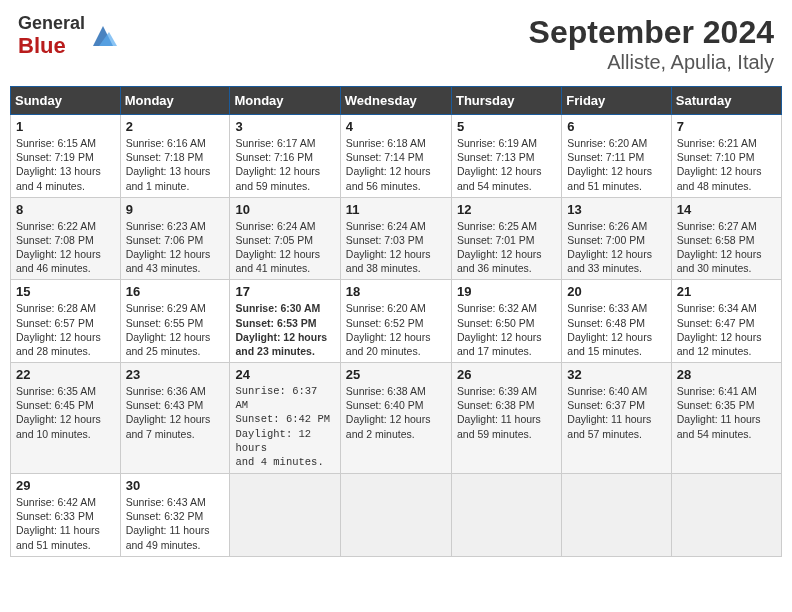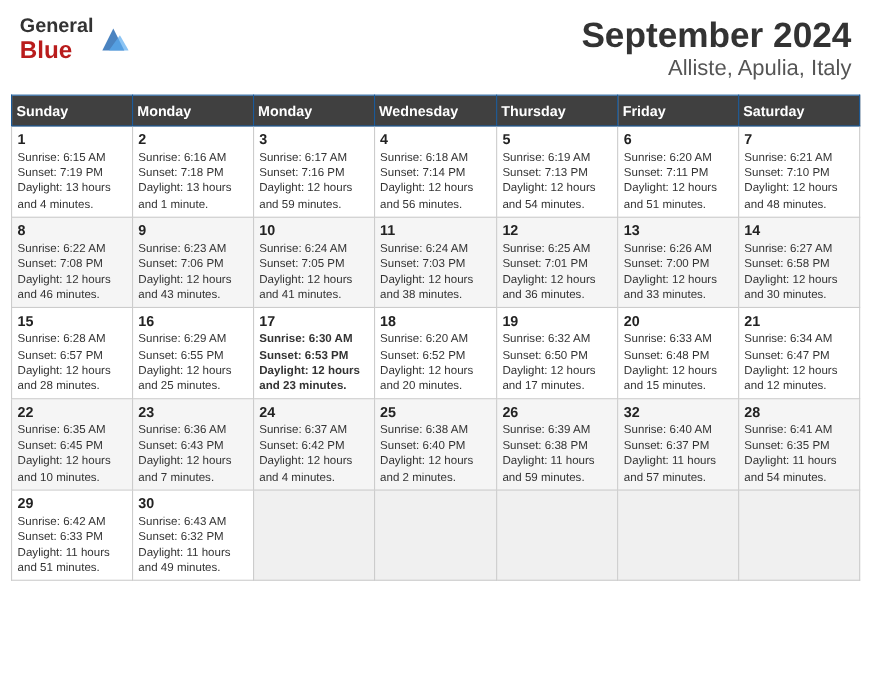--- a/index.html
+++ b/index.html
@@ -294,21 +294,21 @@
         </td>
         <td>
           <span class="day-num">23</span>
           <div class="day-info" style="white-space: pre-line;">Sunrise: 6:36 AM
 Sunset: 6:43 PM
 Daylight: 12 hours
 and 7 minutes.</div>
         </td>
         <td>
           <span class="day-num">24</span>
-          <div class="day-info" style="white-space: pre-line;">Sunrise: 6:37 AM
+          <div class="day-info" style="white-space: pre-line; font-family: Liberation Mono, monospace;">Sunrise: 6:37 AM
 Sunset: 6:42 PM
 Daylight: 12 hours
 and 4 minutes.</div>
         </td>
         <td>
           <span class="day-num">25</span>
           <div class="day-info" style="white-space: pre-line;">Sunrise: 6:38 AM
 Sunset: 6:40 PM
 Daylight: 12 hours
 and 2 minutes.</div>

